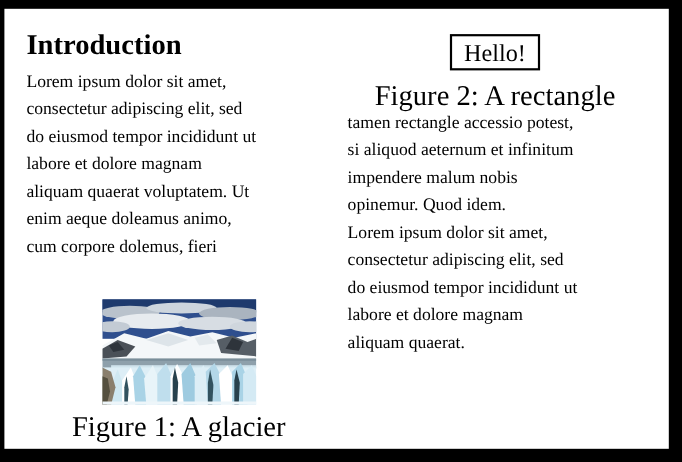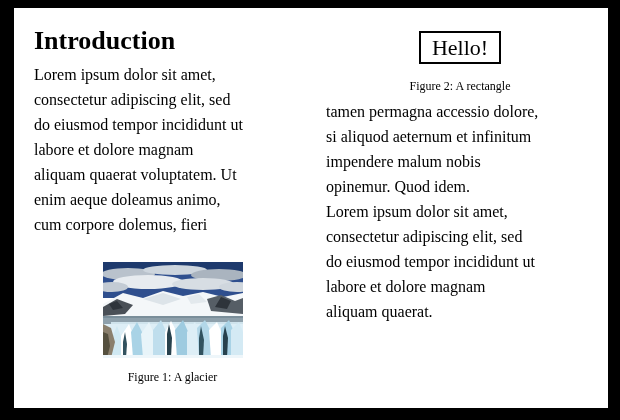--- a/index.html
+++ b/index.html
@@ -7,21 +7,21 @@
     padding: 0;
     width: 620px;
     height: 420px;
     background: var(--frame, #000000);
     overflow: hidden;
   }
   .frame {
     position: absolute;
     inset: 0;
     box-sizing: border-box;
-    padding: 8px 12px 12px 14px;
+    padding: 8px 12px 12px 4px;
     border-radius: 27px;
   }
   .page {
     width: 100%;
     height: 100%;
     box-sizing: border-box;
     background: var(--page_bg, #ffffff);
     color: var(--text, #000000);
     padding: 20px 18px 0 20px;
     display: flex;
@@ -38,25 +38,25 @@
     margin: 0 0 8px 0;
   }
   p.lines {
     font-size: 16px;
     line-height: 25px;
     margin: 0;
     white-space: pre-line;
   }
   figure { margin: 0; text-align: center; }
   figcaption {
-    font-size: 12px;
+    font-size: 26px;
     line-height: 25px;
   }
 
-  .fig-glacier { margin-top: 25px; }
+  .fig-glacier { margin-top: 35px; }
   .fig-glacier figcaption { margin-top: 7px; }
   .glacier-svg { display: block; margin: 0 auto; }
 
   .fig-rect { margin-top: 3px; }
   .fig-rect figcaption { margin-top: 10px; }
   .hello-box {
     display: inline-block;
     border: 2px solid var(--text, #000000);
     padding: 2px 11px;
     font-size: 22px;
@@ -139,21 +139,21 @@
     </div>
 
     <div class="col-right">
       <figure class="fig-rect">
         <div class="hello-box">
           <span>Hello!</span>
         </div>
         <figcaption>Figure 2: A rectangle</figcaption>
       </figure>
 
-      <p class="lines p-right-1">tamen permagna accessio dolore,
+      <p class="lines p-right-1">tamen rectangle accessio potest,
 si aliquod aeternum et infinitum
 impendere malum nobis
 opinemur. Quod idem.</p>
 
       <p class="lines p-right-2">Lorem ipsum dolor sit amet,
 consectetur adipiscing elit, sed
 do eiusmod tempor incididunt ut
 labore et dolore magnam
 aliquam quaerat.</p>
     </div>

